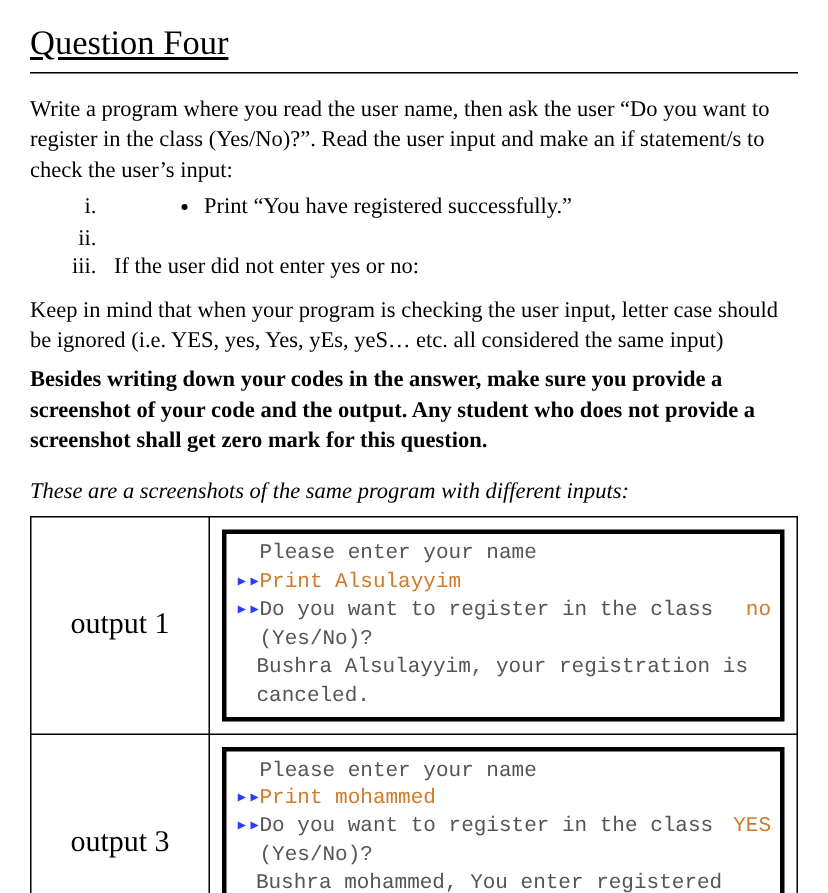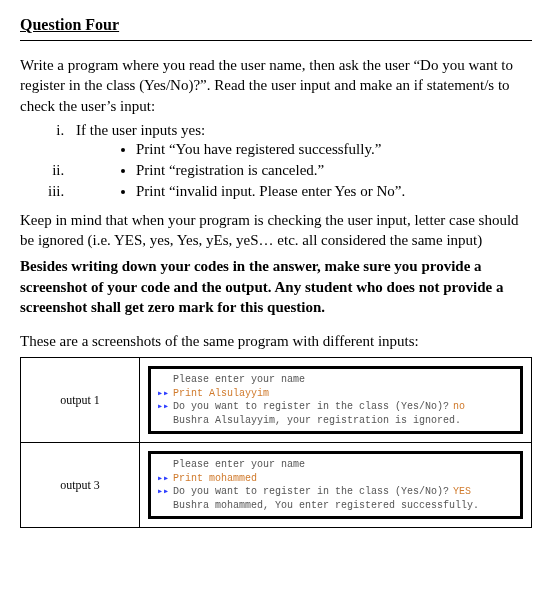--- a/index.html
+++ b/index.html
@@ -6,22 +6,22 @@
     margin: 0;
     padding: 16px 20px;
     font-family: "Times New Roman", Times, serif;
     font-size: 15px;
     color: #000;
     background: #fff;
     width: 552px;
     box-sizing: border-box;
   }
   h2.title {
-    font-size: 16px;
-    font-weight: bold;
+    font-size: 23px;
+    font-weight: normal;
     text-decoration: underline;
     margin: 0 0 6px 0;
   }
   hr.sep {
     border: none;
     border-top: 1px solid #000;
     margin: 0 0 14px 0;
   }
   p {
     margin: 0 0 6px 0;
@@ -49,31 +49,31 @@
     width: 100%;
     margin-top: 6px;
   }
   table.out-table td {
     border: 1px solid #000;
     vertical-align: middle;
   }
   td.label-cell {
     width: 110px;
     text-align: center;
-    font-size: 12px;
+    font-size: 20px;
     padding: 6px 4px;
   }
   td.term-cell {
     padding: 8px;
   }
   .terminal {
     border: 3px solid #000;
     background: #fff;
     font-family: "Courier New", Courier, monospace;
-    font-size: 10px;
+    font-size: 14px;
     line-height: 1.35;
     padding: 4px 6px;
     color: #444;
   }
   .term-line {
     display: flex;
     align-items: baseline;
     gap: 4px;
   }
   .arrow {
@@ -96,41 +96,35 @@
 </head>
 <body>
 
 <h2 class="title">Question Four</h2>
 <hr class="sep">
 
 <p>Write a program where you read the user name, then ask the user “Do you want to register in the class (Yes/No)?”. Read the user input and make an if statement/s to check the user’s input:</p>
 
 <ol class="roman-list">
   <li>
-    <span>If the user inputs yes:</span>
     <ul class="bullet-list">
       <li>Print “You have registered successfully.”</li>
     </ul>
   </li>
   <li>
-    <ul class="bullet-list">
-      <li>Print “registration is canceled.”</li>
-    </ul>
   </li>
   <li>
-    <ul class="bullet-list">
-      <li>Print “invalid input. Please enter Yes or No”.</li>
-    </ul>
+    <span>If the user did not enter yes or no:</span>
   </li>
 </ol>
 
 <p>Keep in mind that when your program is checking the user input, letter case should be ignored (i.e. YES, yes, Yes, yEs, yeS… etc. all considered the same input)</p>
 <p class="bold">Besides writing down your codes in the answer, make sure you provide a screenshot of your code and the output.  Any student who does not provide a screenshot shall get zero mark for this question.</p>
 
-<p style="margin-top:14px;">These are a screenshots of the same program with different inputs:</p>
+<p style="margin-top:14px;font-style:italic;">These are a screenshots of the same program with different inputs:</p>
 
 <table class="out-table">
   <tbody>
       <tr>
     <td class="label-cell">output 1</td>
     <td class="term-cell">
       <div class="terminal">
         <div class="term-line">
           <span class="arrow-empty"></span>
           <span class="txt">Please enter your name</span>
@@ -139,21 +133,21 @@
           <span class="arrow">▸▸</span>
           <span class="user-in">Print Alsulayyim</span>
         </div>
         <div class="term-line">
           <span class="arrow">▸▸</span>
           <span class="txt">Do you want to register in the class (Yes/No)?</span>
               <span class="user-in">no</span>
         </div>
         <div class="term-line">
           <span class="arrow-empty"></span>
-          <span class="txt">Bushra Alsulayyim, your registration is ignored.</span>
+          <span class="txt">Bushra Alsulayyim, your registration is canceled.</span>
         </div>
       </div>
     </td>
   </tr>
   <tr>
     <td class="label-cell">output 3</td>
     <td class="term-cell">
       <div class="terminal">
         <div class="term-line">
           <span class="arrow-empty"></span>

